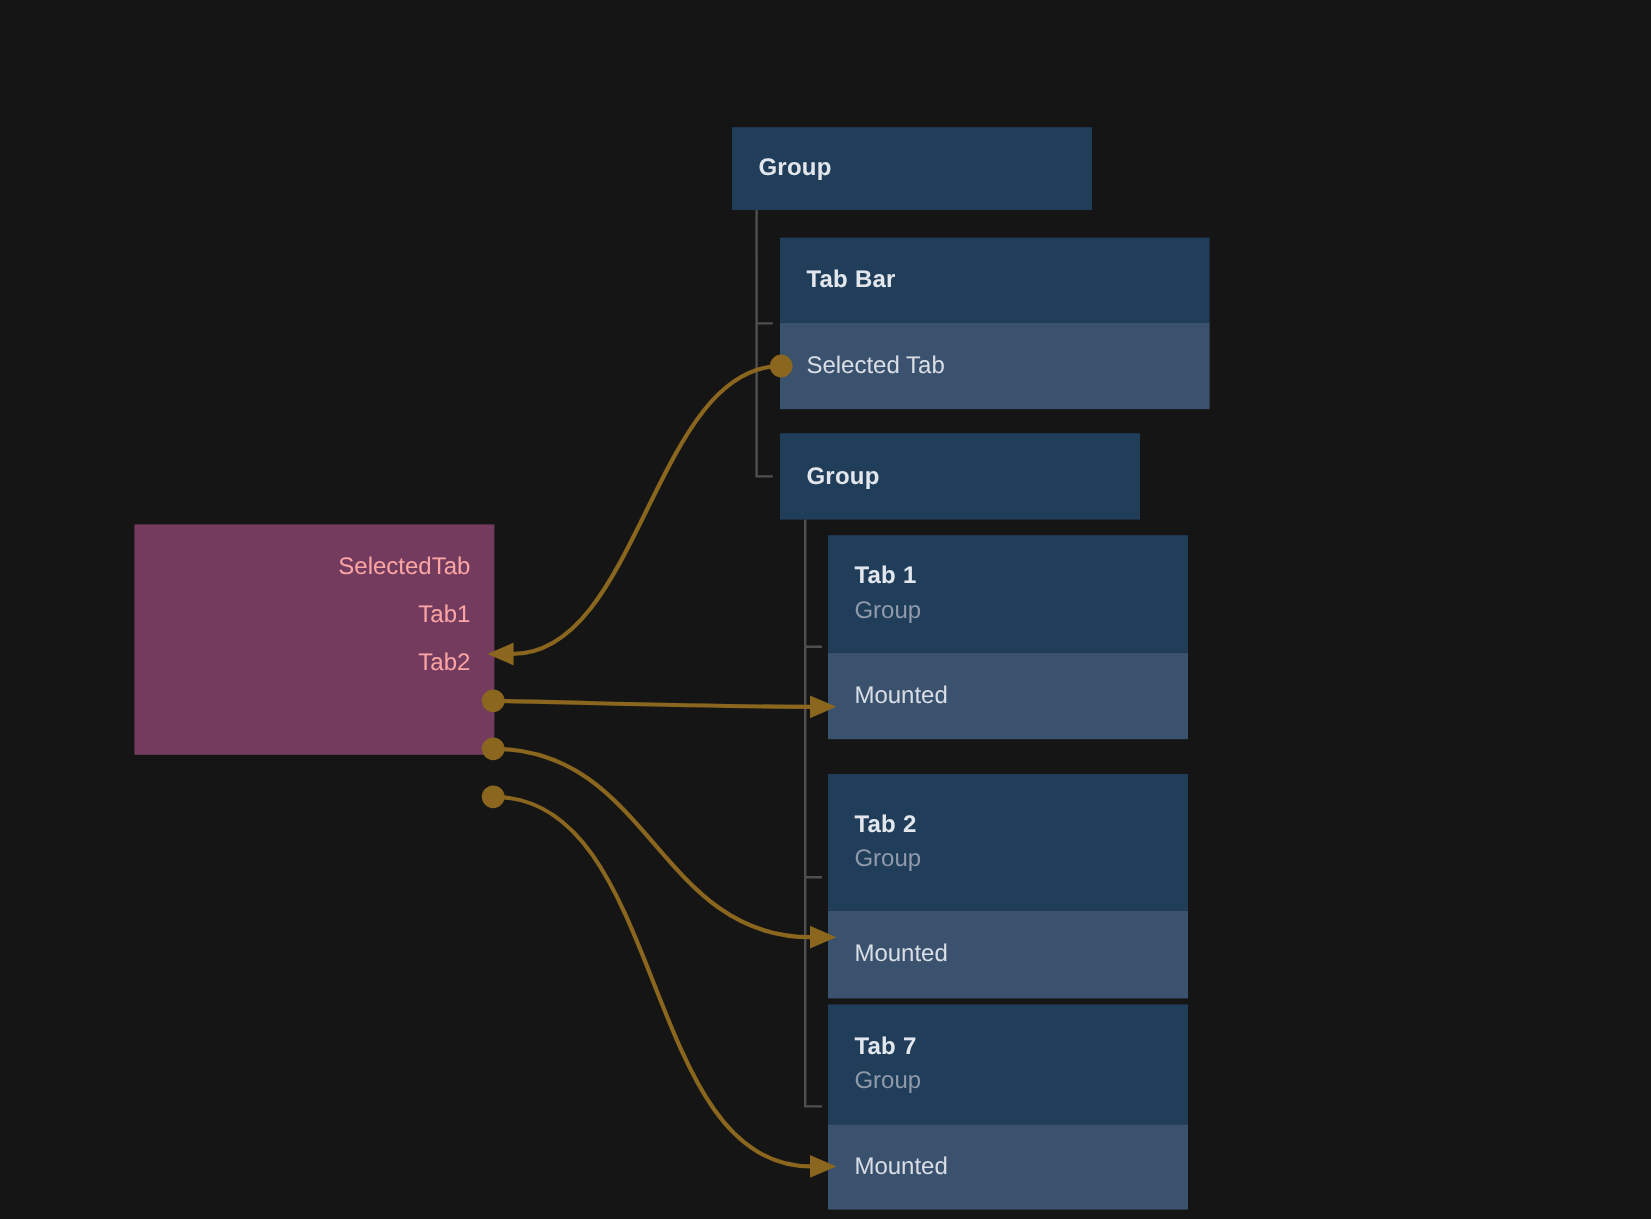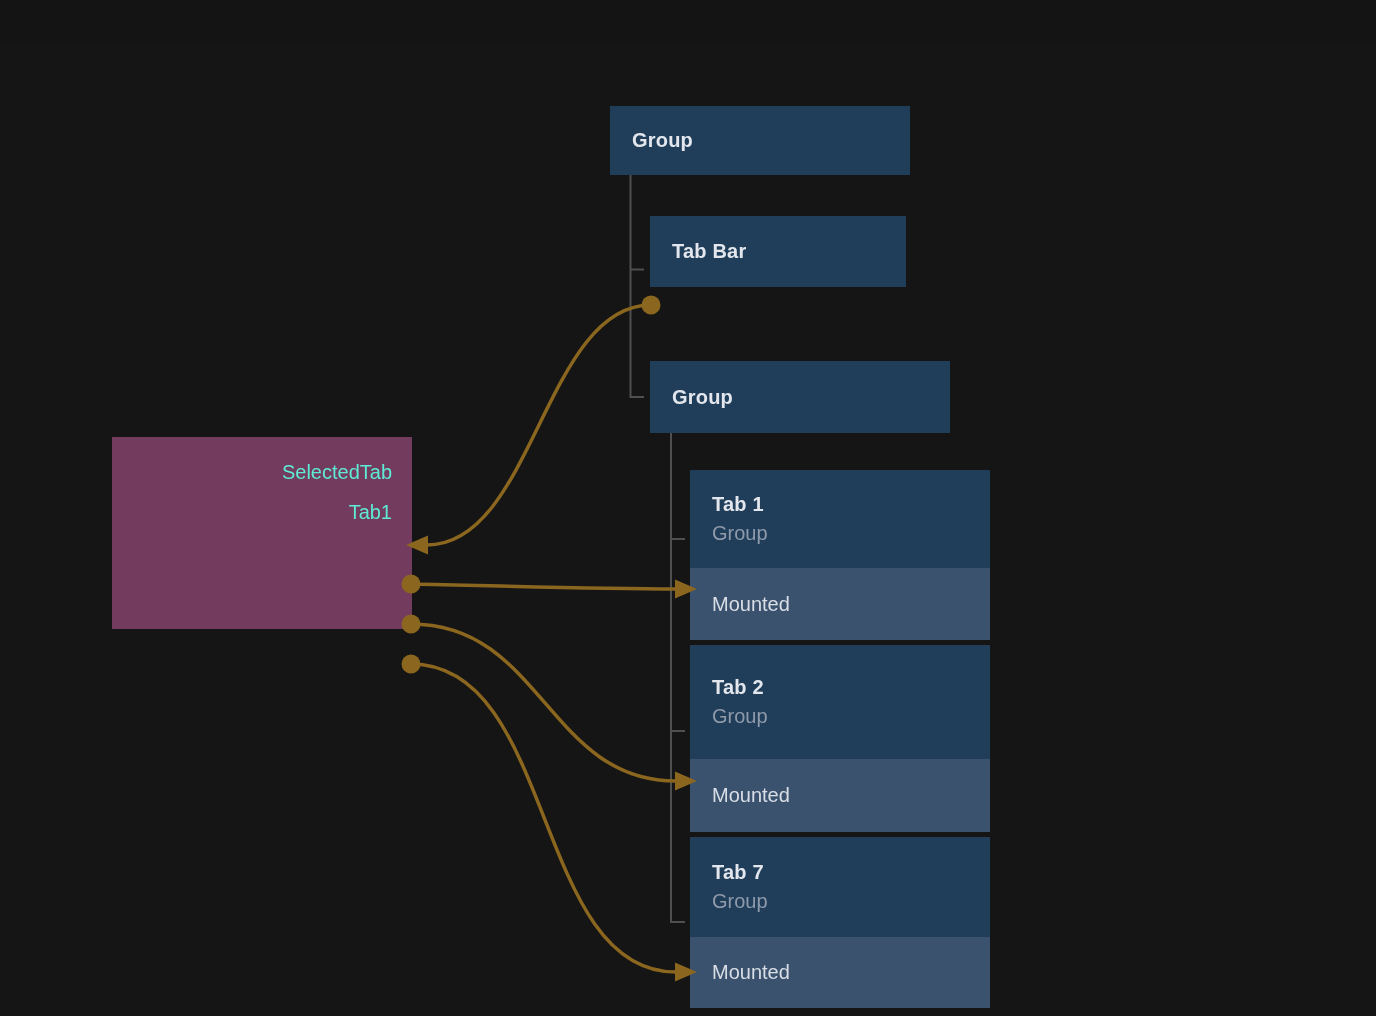--- a/index.html
+++ b/index.html
@@ -42,48 +42,51 @@
     height:72px;
   }
   .fn-body{
     background:#733b5d;
     padding:15px 0 0 0;box-sizing:border-box;
   }
   .fn-port{
     height:40px;
     display:flex;align-items:center;justify-content:flex-end;
     padding-right:20px;box-sizing:border-box;
-    color:#5eead4;font-size:20px;font-weight:400;
+    color:#fca5a5;font-size:20px;font-weight:400;
   }
   #wires{position:absolute;left:0;top:0;pointer-events:none;}
 </style>
 </head>
 <body>
 
 <div id="canvas">
 
   <div class="node" style="left:610px;top:62px;width:300px;">
     <div class="hdr" style="height:69px;">
       <span>Group</span>
     </div>
   </div>
 
-  <div class="node" style="left:650px;top:172px;width:256px;">
+  <div class="node" style="left:650px;top:154px;width:358px;">
     <div class="hdr" style="height:71px;">
       <span>Tab Bar</span>
+    </div>
+    <div class="row" style="height:72px;">
+      <span>Selected Tab</span>
     </div>
   </div>
 
   <div class="node" style="left:650px;top:317px;width:300px;">
     <div class="hdr" style="height:72px;">
       <span>Group</span>
     </div>
   </div>
 
-  <div class="node" style="left:690px;top:426px;width:300px;">
+  <div class="node" style="left:690px;top:402px;width:300px;">
     <div class="hdr2" style="height:98px;">
       <span class="node-title">Tab 1</span>
       <span class="node-sub">Group</span>
     </div>
     <div class="row" style="height:72px;">
       <span>Mounted</span>
     </div>
   </div>
 
   <div class="node" style="left:690px;top:601px;width:300px;">
@@ -107,20 +110,23 @@
   </div>
 
   <div class="node" style="left:112px;top:393px;width:300px;">
     <div class="fn-body" style="height:192px;">
       <div class="fn-port">
         <span>SelectedTab</span>
       </div>
       <div class="fn-port">
         <span>Tab1</span>
       </div>
+      <div class="fn-port">
+        <span>Tab2</span>
+      </div>
     </div>
   </div>
 
   <svg id="wires" width="1376" height="1016" viewBox="0 0 1376 1016">
 
     <path d="M 630.5 131 L 630.5 353 L 644 353 M 630.5 225.5 L 644 225.5" fill="none" stroke="#4f4f4f" stroke-width="2"></path>
     <path d="M 671 389 L 671 878 L 685 878 M 671 495 L 685 495 M 671 687 L 685 687" fill="none" stroke="#4f4f4f" stroke-width="2"></path>
 
     <path d="M 651 261 C 545 261 533 501 427 501" fill="none" stroke="#8a661f" stroke-width="3.5"></path>
     <polygon points="406,501 428,491.5 428,510.5" fill="#8a661f"></polygon>

